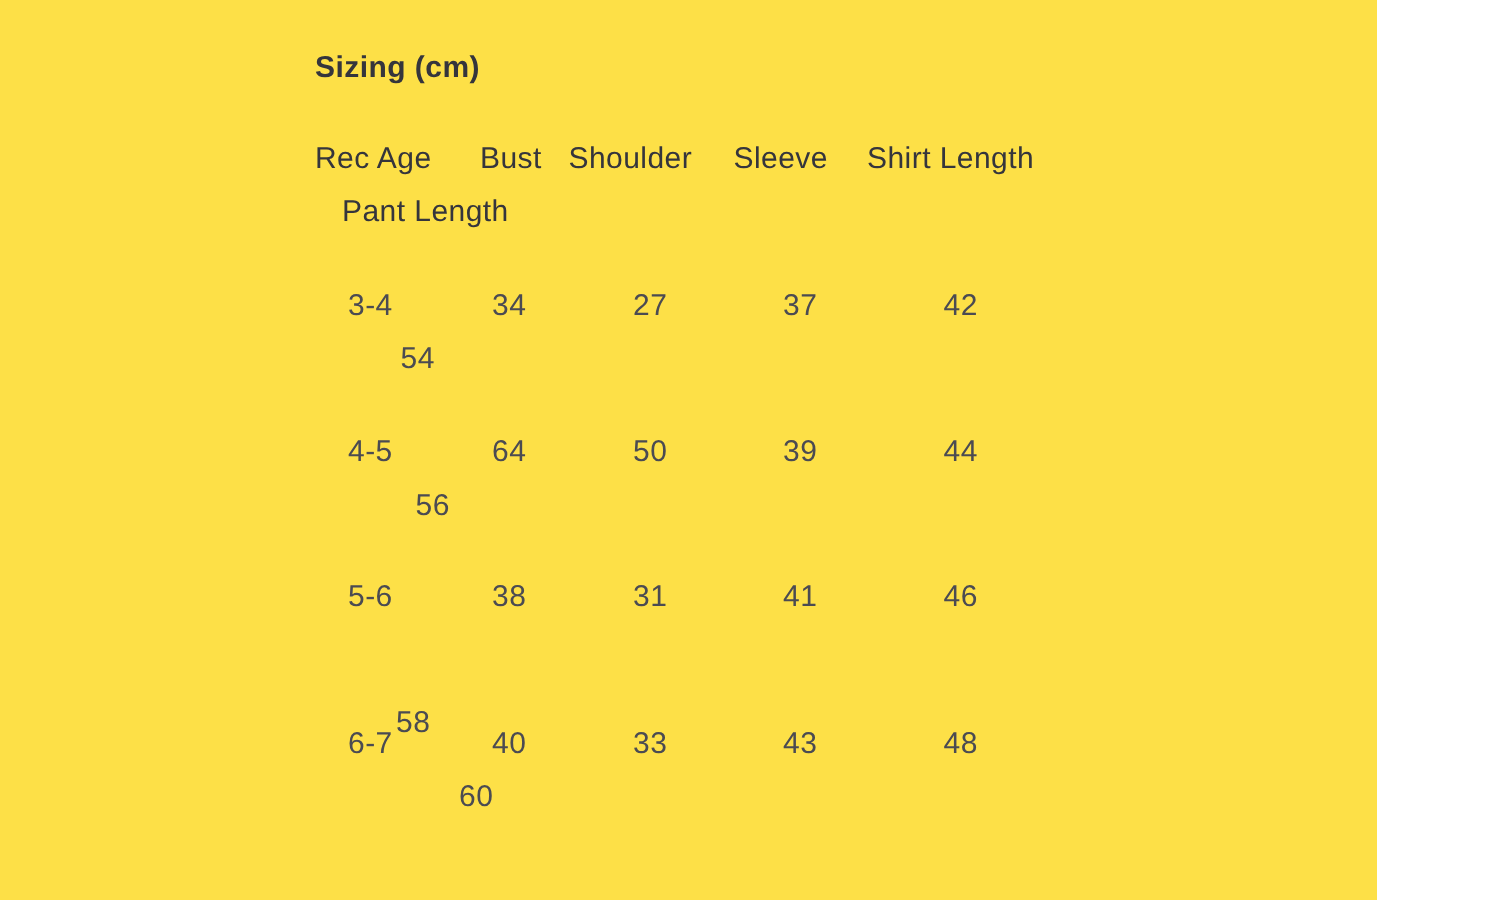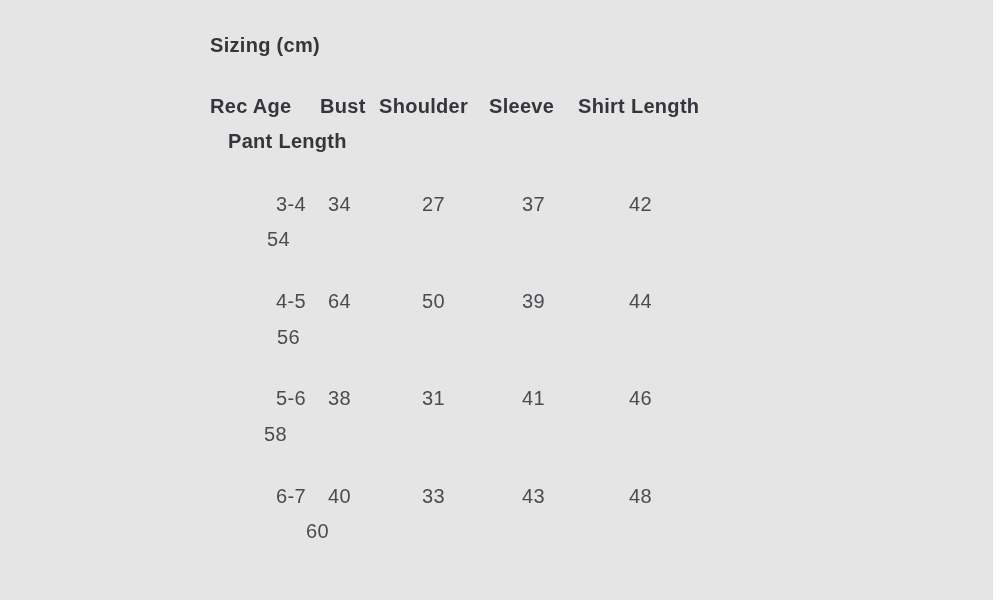--- a/index.html
+++ b/index.html
@@ -2,68 +2,68 @@
 <html><head>
 <meta charset="utf-8">
 <style>
   html, body {
     margin: 0;
     padding: 0;
     background: #ffffff;
   }
   .stage {
     position: relative;
-    width: 993px;
+    width: 918px;
     height: 600px;
-    background: #e5e5e5;
+    background: #fde047;
     overflow: hidden;
     font-family: "Liberation Sans", sans-serif;
   }
   .t {
     position: absolute;
     white-space: nowrap;
     line-height: 24px;
     letter-spacing: 0.3px;
   }
   .title {
     left: 210px;
     top: 33px;
     font-size: 20px;
     font-weight: 600;
     color: #35353c;
   }
   .hdr {
     font-size: 20px;
-    font-weight: 700;
+    font-weight: 400;
     color: #35353c;
     top: 94px;
     text-align: center;
   }
   .val {
     font-size: 20px;
     font-weight: 400;
     color: #4b4b52;
   }
   
   .h-age      { left: 210px; }
   .h-bust     { left: 320px; }
   .h-shoulder { left: 379px; }
   .h-sleeve   { left: 489px; }
   .h-shirt    { left: 578px; }
   .h-pant     { left: 228px; top: 129px; }
   
-  .c-age      { left: 232px; margin-left: 44px; }
+  .c-age      { left: 232px; }
   .c-bust     { left: 328px; }
   .c-shoulder { left: 422px; }
   .c-sleeve   { left: 522px; }
   .c-shirt    { left: 629px; }
   
   .p-1 { left: 267px; }
   .p-2 { left: 277px; }
-  .p-3 { left: 264px; }
+  .p-3 { left: 264px; margin-top: 48px; }
   .p-4 { left: 278px; margin-left: 28px; }
   
   .rt-1 { top: 192px; }  .rb-1 { top: 227px; }
   .rt-2 { top: 289px; }  .rb-2 { top: 325px; }
   .rt-3 { top: 386px; }  .rb-3 { top: 422px; }
   .rt-4 { top: 484px; }  .rb-4 { top: 519px; }
 </style>
 </head>
 <body>
 

